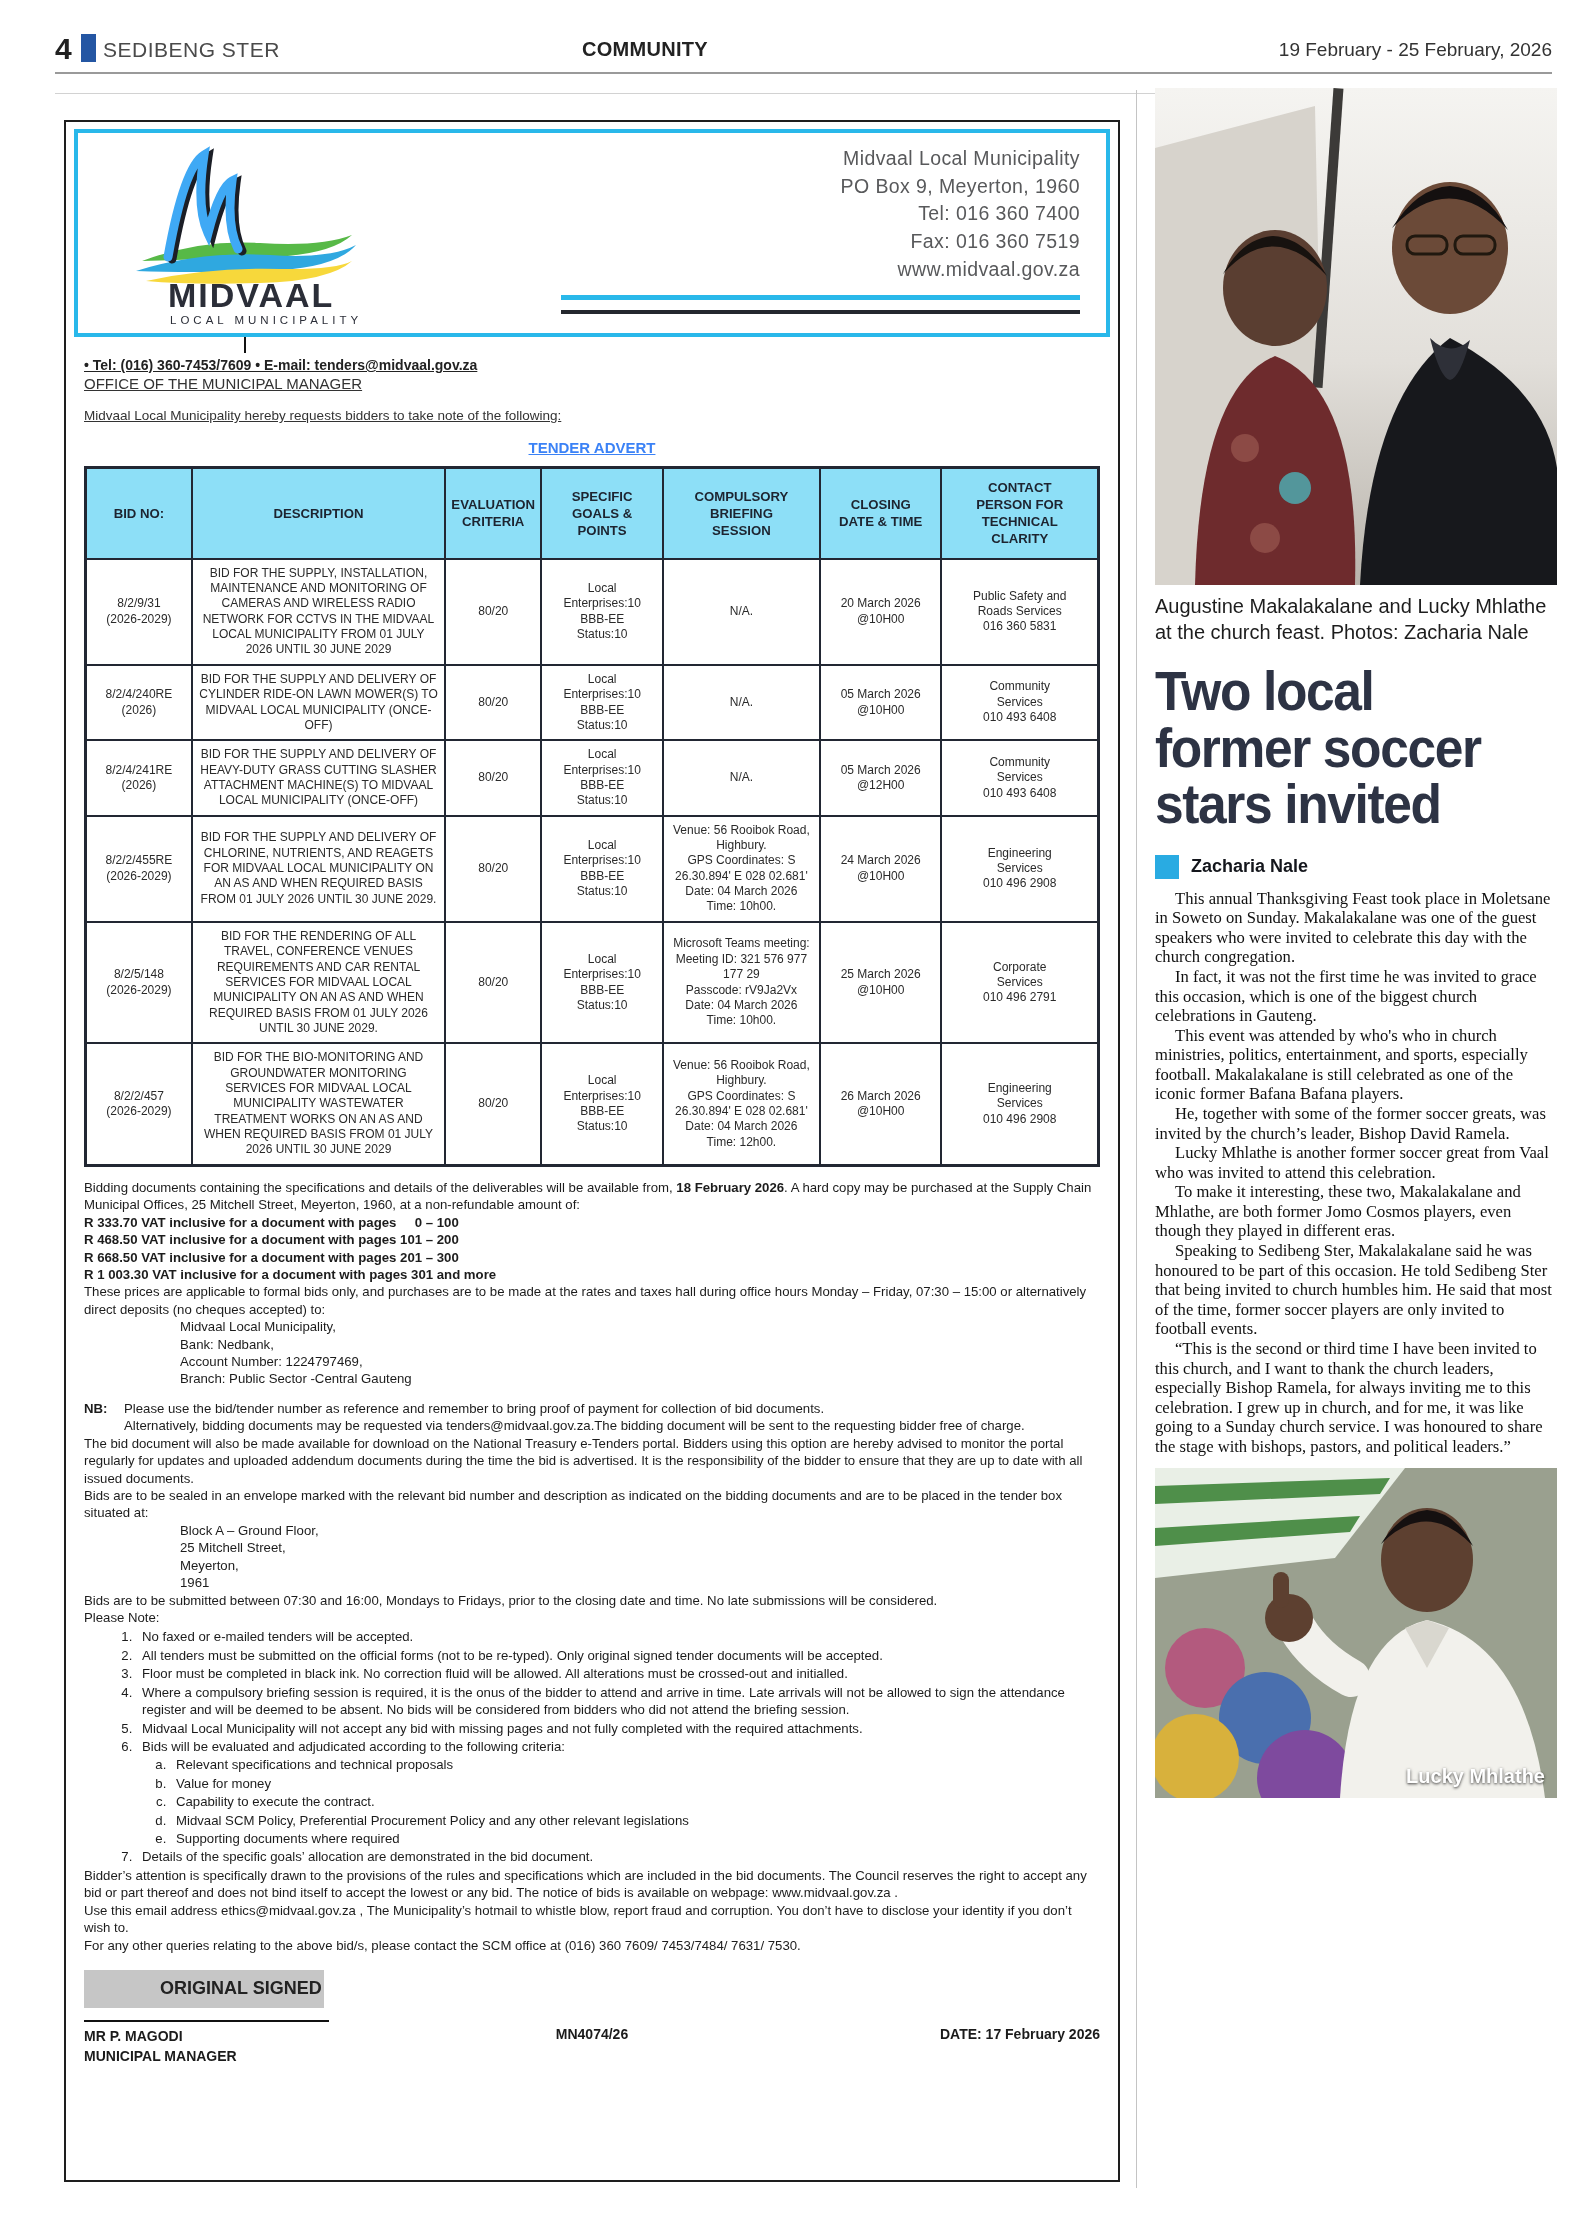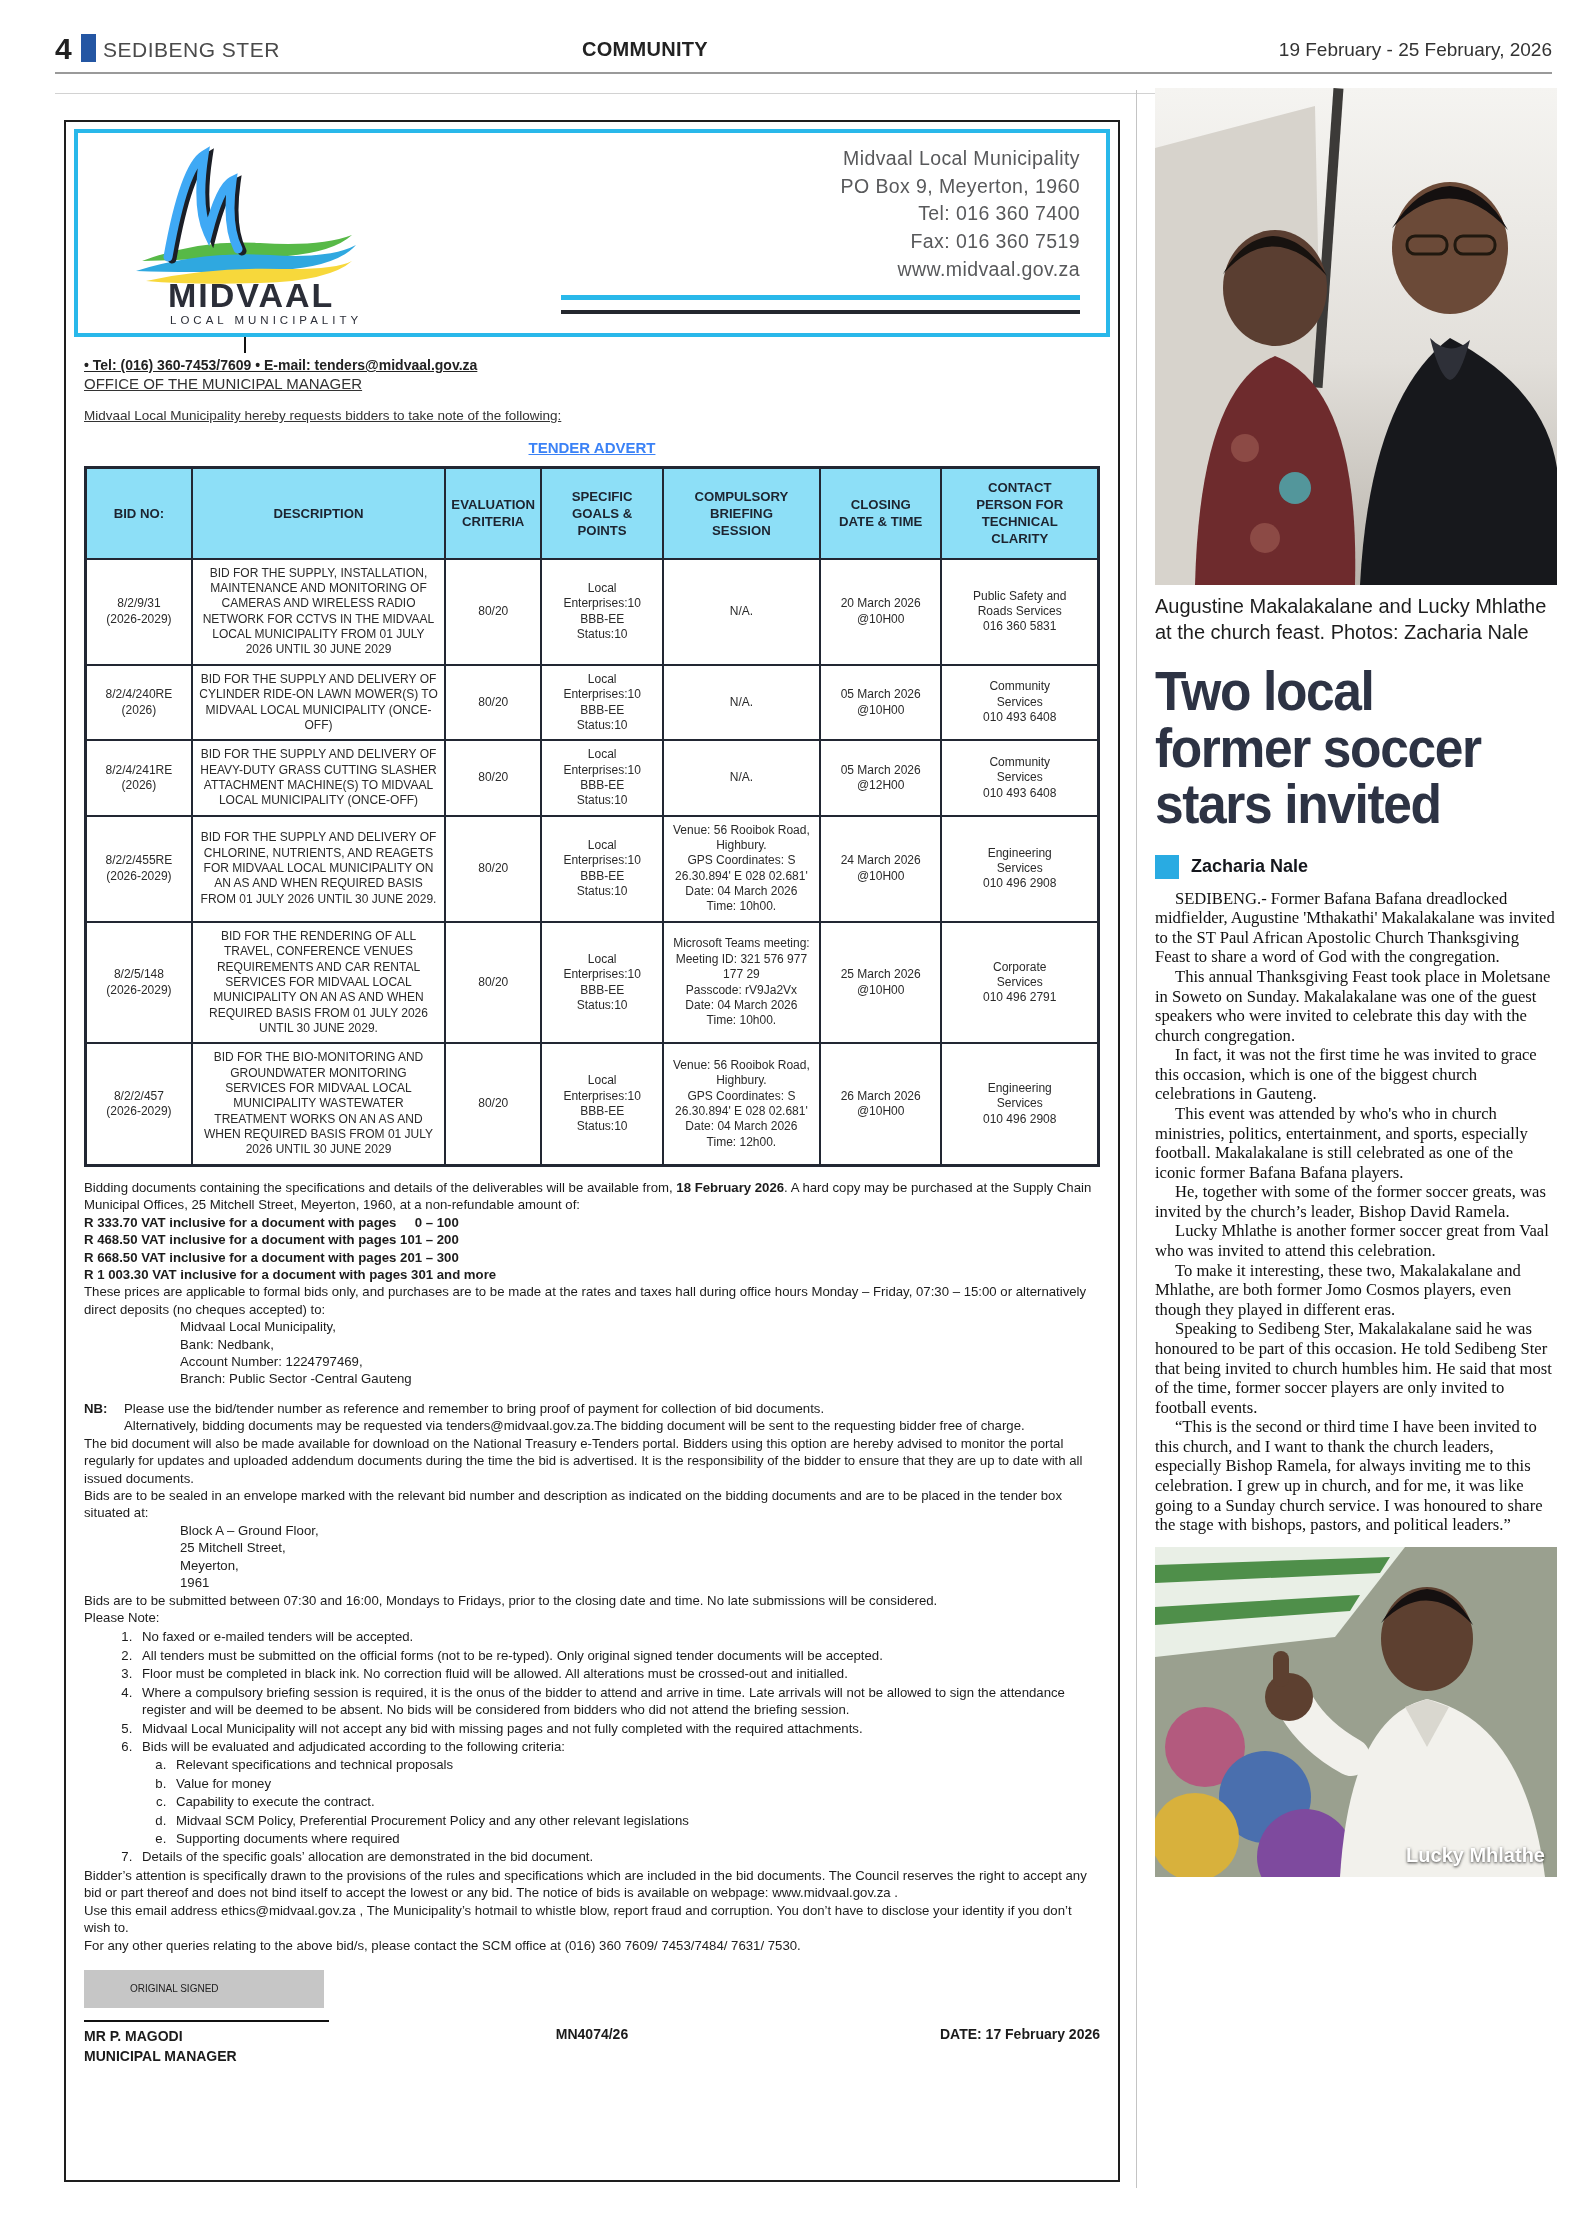--- a/index.html
+++ b/index.html
@@ -58,21 +58,21 @@
   .nb-body{flex:1;}
   .portal-par{margin-left:40px;margin-top:14px;}
   .sp-top{margin-top:14px;}
   ol.notes{list-style:decimal;margin:2px 0 0 52px;padding:0;}
   ol.notes>li{margin:1px 0;padding-left:6px;}
   ol.sub-list{list-style:lower-alpha;margin:1px 0 1px 28px;padding:0;}
   ol.sub-list>li{margin:1px 0;padding-left:6px;}
 
   .sig-area{margin-top:16px;}
   .sig-box{width:240px;height:38px;background:#c6c6c6;display:flex;align-items:center;
-           padding-left:46px;box-sizing:border-box;font-weight:normal;font-size:10px;color:#222;}
+           padding-left:76px;box-sizing:border-box;font-weight:bold;font-size:18px;color:#222;}
   .sig-line{width:245px;border-top:2px solid #111;margin-top:12px;}
   .sig-row{display:flex;align-items:flex-start;margin-top:4px;}
   .sig-left{width:330px;font-weight:bold;font-size:14px;line-height:1.45;}
   .sig-center{flex:1;text-align:center;font-weight:bold;font-size:14px;}
   .sig-right{width:330px;text-align:right;font-weight:bold;font-size:14px;}
 
   
   .article{position:absolute;left:1155px;top:88px;width:402px;}
   .photo{width:402px;display:block;}
   .caption-top{font-size:20px;line-height:1.3;color:#1d1d1d;margin-top:8px;}
@@ -378,21 +378,20 @@
     <div>former soccer</div>
     <div>stars invited</div>
   </div>
 
   <div class="byline">
     <div class="byline-sq"></div>
     <div class="byline-name">Zacharia Nale</div>
   </div>
 
   <div class="body-copy">
-      <p>SEDIBENG.- Former Bafana Bafana dreadlocked midfielder, Augustine 'Mthakathi' Makalakalane was invited to the ST Paul African Apostolic Church Thanksgiving Feast to share a word of God with the congregation.</p>
       <p>This annual Thanksgiving Feast took place in Moletsane in Soweto on Sunday. Makalakalane was one of the guest speakers who were invited to celebrate this day with the church congregation.</p>
       <p>In fact, it was not the first time he was invited to grace this occasion, which is one of the biggest church celebrations in Gauteng.</p>
       <p>This event was attended by who's who in church ministries, politics, entertainment, and sports, especially football. Makalakalane is still celebrated as one of the iconic former Bafana Bafana players.</p>
       <p>He, together with some of the former soccer greats, was invited by the church’s leader, Bishop David Ramela.</p>
       <p>Lucky Mhlathe is another former soccer great from Vaal who was invited to attend this celebration.</p>
       <p>To make it interesting, these two, Makalakalane and Mhlathe, are both former Jomo Cosmos players, even though they played in different eras.</p>
       <p>Speaking to Sedibeng Ster, Makalakalane said he was honoured to be part of this occasion. He told Sedibeng Ster that being invited to church humbles him. He said that most of the time, former soccer players are only invited to football events.</p>
       <p>“This is the second or third time I have been invited to this church, and I want to thank the church leaders, especially Bishop Ramela, for always inviting me to this celebration. I grew up in church, and for me, it was like going to a Sunday church service. I was honoured to share the stage with bishops, pastors, and political leaders.”</p>
     </div>
 

